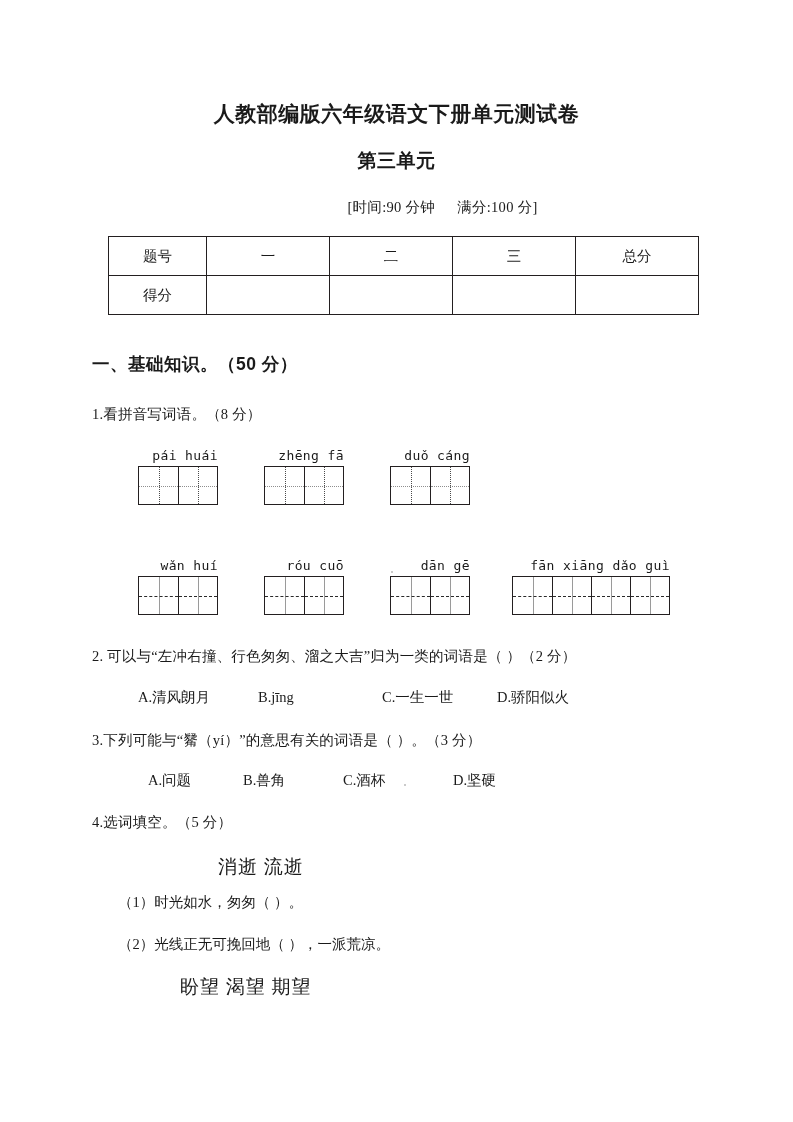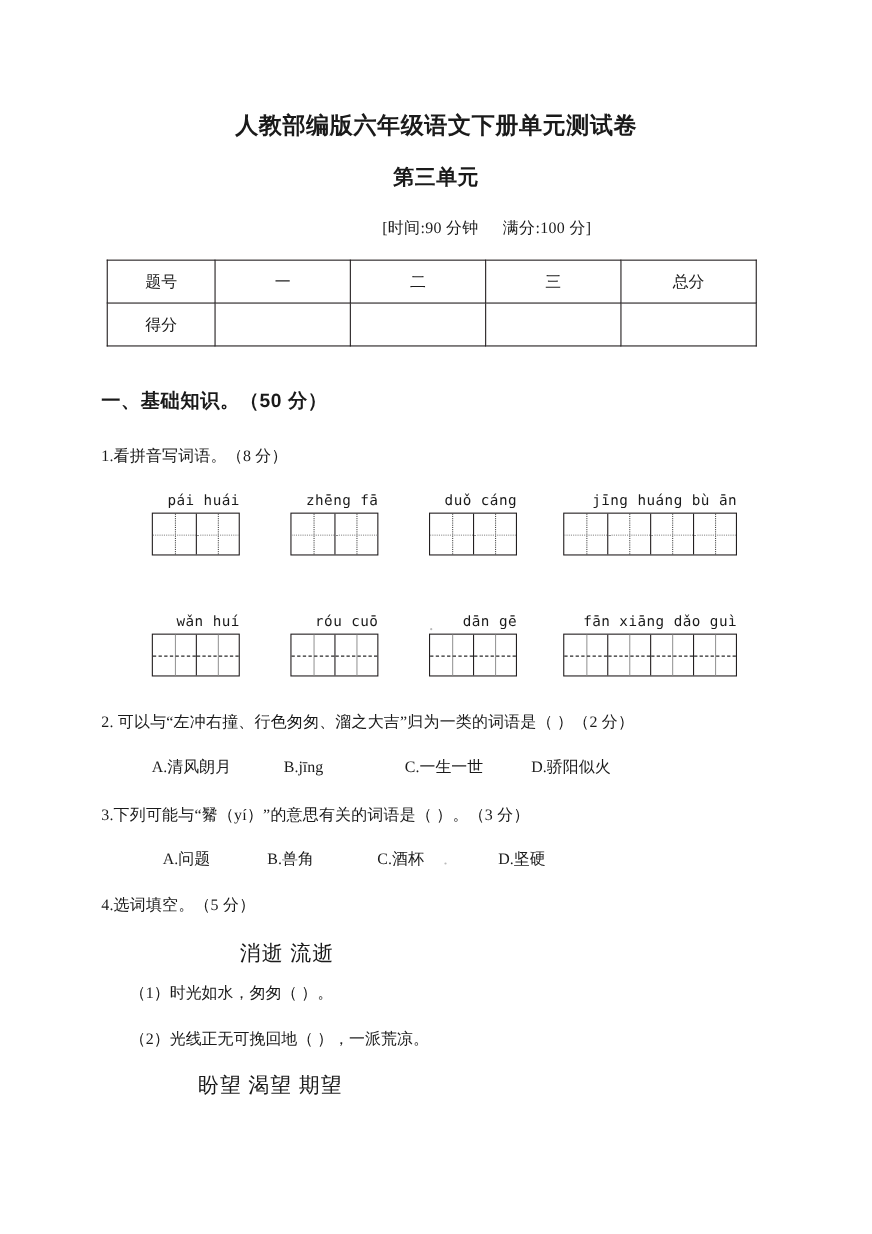--- a/index.html
+++ b/index.html
@@ -48,21 +48,21 @@
     text-align: center;
     font-size: 14.5px;
     letter-spacing: 0.3px;
     padding-left: 46px;
   }
   .doc-meta .gap { display: inline-block; width: 22px; }
 
   
   .score-table {
     position: absolute;
-    left: 97px;
+    left: 108px;
     top: 236px;
     width: 585px;
     border-collapse: collapse;
     table-layout: fixed;
     font-family: Liberation Mono, monospace;
   }
   .score-table td {
     border: 1px solid #231f20;
     height: 38px;
     text-align: center;
@@ -220,29 +220,20 @@
   </div>
 
   <div class="pgroup" style="left:390px; top:448px;">
     <div class="pinyin">duǒ cáng</div>
     <div class="grid style-dot">
       <div class="cell"></div>
       <div class="cell"></div>
     </div>
   </div>
 
-  <div class="pgroup" style="left:512px; top:448px;">
-    <div class="pinyin">jīng huáng bù ān</div>
-    <div class="grid style-dot">
-      <div class="cell"></div>
-      <div class="cell"></div>
-      <div class="cell"></div>
-      <div class="cell"></div>
-    </div>
-  </div>
 
   <div class="pgroup" style="left:138px; top:558px;">
     <div class="pinyin">wǎn huí</div>
     <div class="grid style-solid">
       <div class="cell"></div>
       <div class="cell"></div>
     </div>
   </div>
 
   <div class="pgroup" style="left:264px; top:558px;">
@@ -267,21 +258,21 @@
     <div class="grid style-solid">
       <div class="cell"></div>
       <div class="cell"></div>
       <div class="cell"></div>
       <div class="cell"></div>
     </div>
   </div>
 
   <div class="q-line" style="top:647px;">2.  可以与“左冲右撞、行色匆匆、溜之大吉”归为一类的词语是（        ）（2 分）</div>
   <div class="q-opts" style="left:138px; top:688px;">
-    <span class="opt" style="width:120px;">A.清风朗月</span><span class="opt" style="width:110px;">B.jīng</span><span class="opt" style="width:115px;">C.一生一世</span><span class="opt">D.骄阳似火</span>
+    <span class="opt" style="width:120px;">A.清风朗月</span><span class="opt" style="width:110px;">B.jīng</span><span class="opt" style="width:115px;margin-left:14px;">C.一生一世</span><span class="opt">D.骄阳似火</span>
   </div>
 
   <div class="q-line" style="top:731px;">3.下列可能与“觺（yí）”的意思有关的词语是（        ）。（3 分）</div>
   <div class="q-opts" style="left:148px; top:771px;">
     <span class="opt" style="width:95px;">A.问题</span><span class="opt" style="width:100px;">B.兽角</span><span class="opt" style="width:110px;">C.酒杯</span><span class="opt">D.坚硬</span>
   </div>
   <div class="stray-dot" style="left:404px; top:784px;"></div>
 
   <div class="q-line" style="top:813px;">4.选词填空。（5 分）</div>
 

